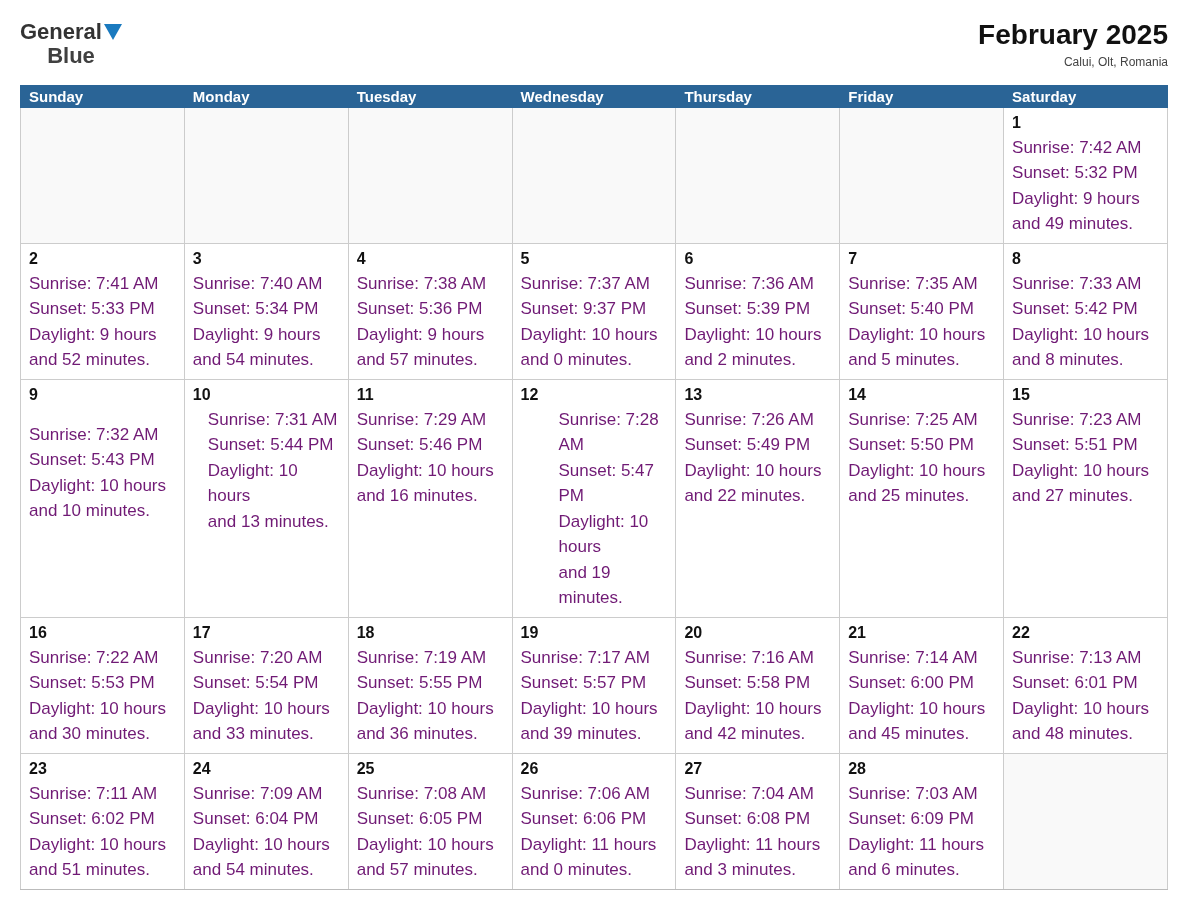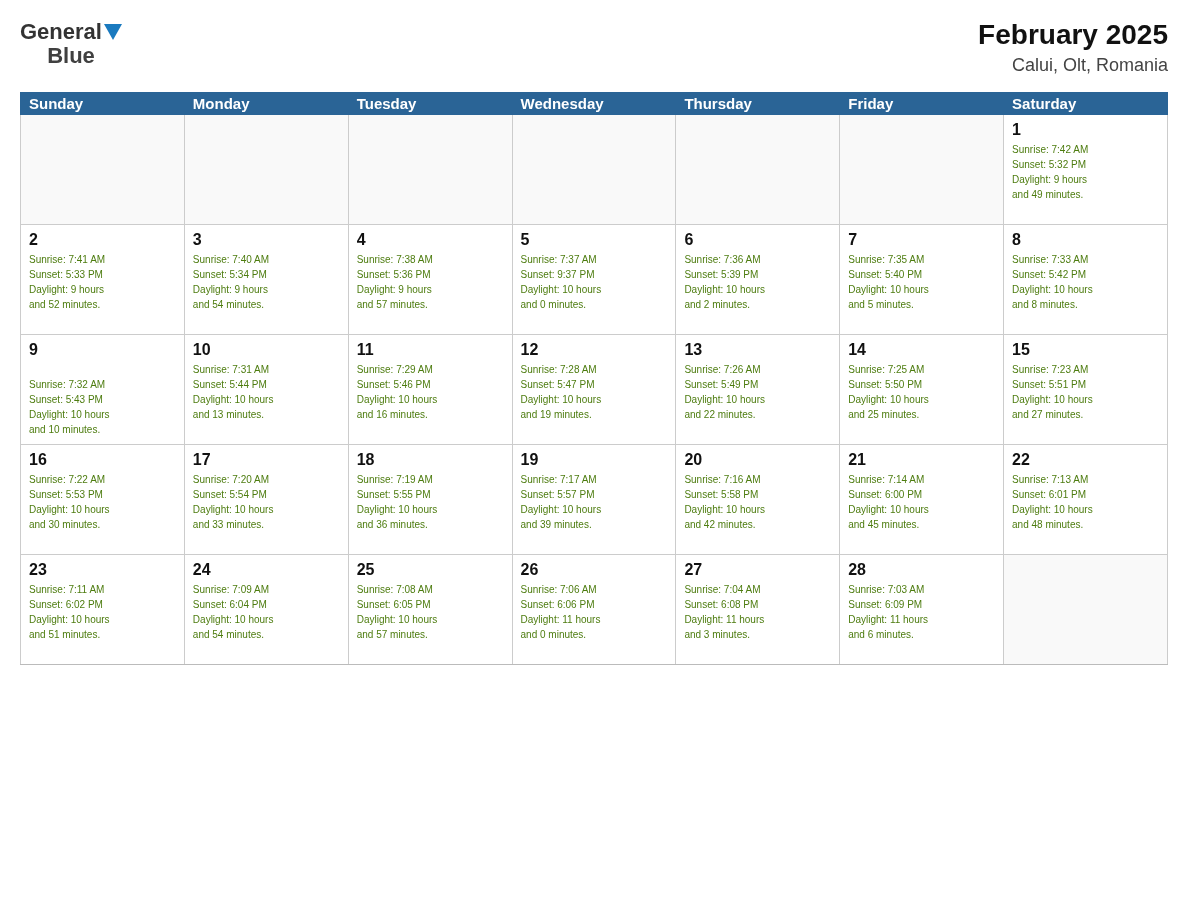--- a/index.html
+++ b/index.html
@@ -24,21 +24,21 @@
     .title-section {
       text-align: right;
     }
     .calendar-title {
       font-size: 28px;
       font-weight: bold;
       color: #111;
       line-height: 1.1;
     }
     .calendar-subtitle {
-      font-size: 18px;
+      font-size: 12px;
       color: #444;
       margin-top: 4px;
     }
     .calendar {
       width: 100%;
       border-collapse: collapse;
       border: 1px solid #bbb;
     }
     .calendar th {
       background-color: #2a6496;
@@ -63,22 +63,22 @@
     .calendar td.empty {
       background: #f9f9f9;
     }
     .day-number {
       font-size: 16px;
       font-weight: bold;
       color: #111;
       margin-bottom: 3px;
     }
     .day-info {
-      font-size: 10px;
-      color: #4d7c0f;
+      font-size: 17px;
+      color: #701a75;
       line-height: 1.5;
     }
     .calendar tr:last-child td {
       border-bottom: 1px solid #bbb;
     }
   </style>
 </head>
 <body>
 
 <div class="header">
@@ -183,35 +183,35 @@
       <tr>
         <td>
           <div class="day-number">9</div>
           <div class="day-info" style="white-space: pre-line; margin-top: 18px;">Sunrise: 7:32 AM
 Sunset: 5:43 PM
 Daylight: 10 hours
 and 10 minutes.</div>
         </td>
         <td>
           <div class="day-number">10</div>
-          <div class="day-info" style="white-space: pre-line;">Sunrise: 7:31 AM
+          <div class="day-info" style="white-space: pre-line; margin-left: 15px;">Sunrise: 7:31 AM
 Sunset: 5:44 PM
 Daylight: 10 hours
 and 13 minutes.</div>
         </td>
         <td>
           <div class="day-number">11</div>
           <div class="day-info" style="white-space: pre-line;">Sunrise: 7:29 AM
 Sunset: 5:46 PM
 Daylight: 10 hours
 and 16 minutes.</div>
         </td>
         <td>
           <div class="day-number">12</div>
-          <div class="day-info" style="white-space: pre-line;">Sunrise: 7:28 AM
+          <div class="day-info" style="white-space: pre-line; margin-left: 38px;">Sunrise: 7:28 AM
 Sunset: 5:47 PM
 Daylight: 10 hours
 and 19 minutes.</div>
         </td>
         <td>
           <div class="day-number">13</div>
           <div class="day-info" style="white-space: pre-line;">Sunrise: 7:26 AM
 Sunset: 5:49 PM
 Daylight: 10 hours
 and 22 minutes.</div>

